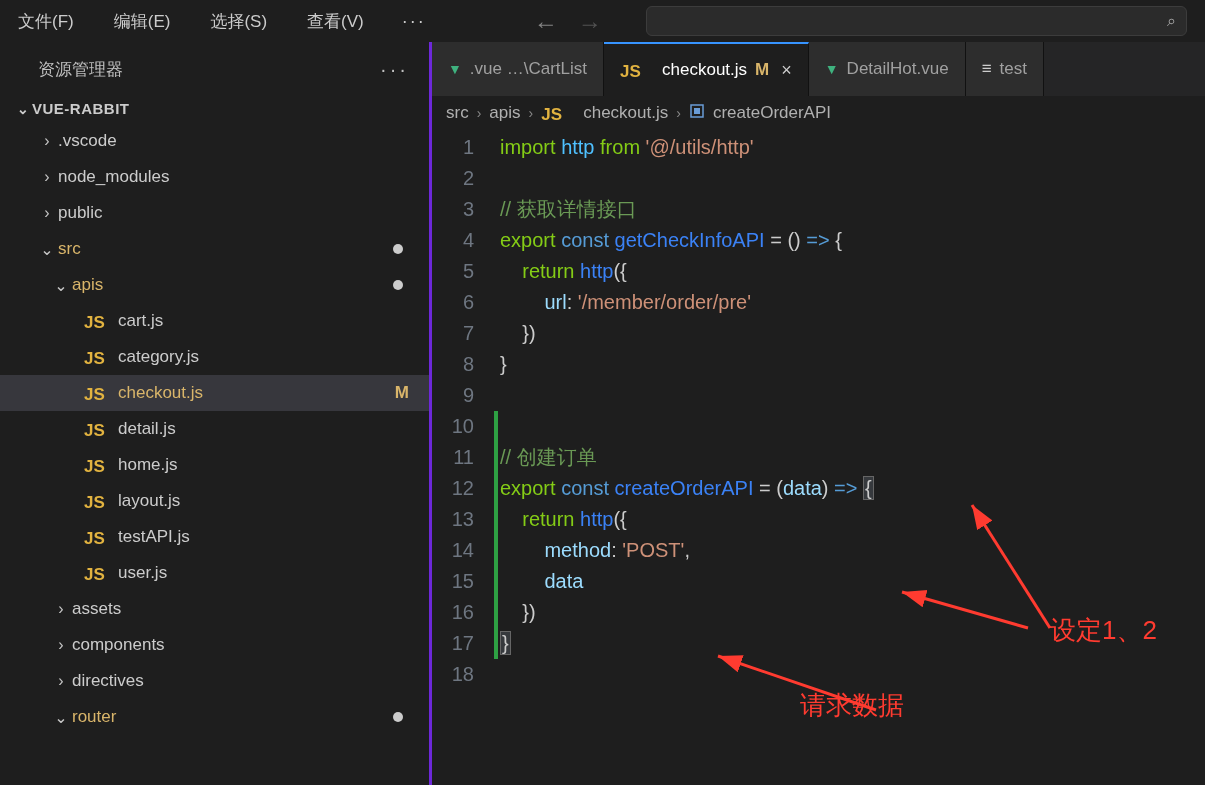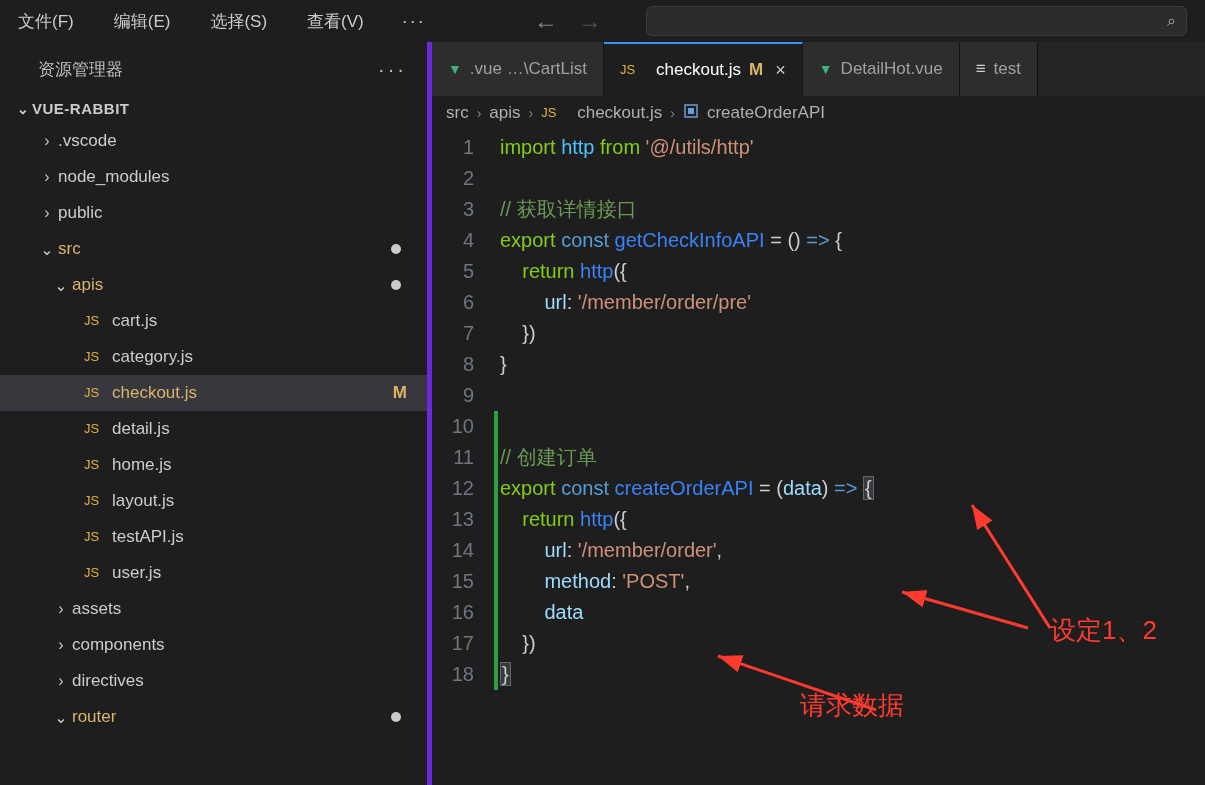--- a/index.html
+++ b/index.html
@@ -11,30 +11,30 @@
     .more-menu { padding:4px 8px; font-size:18px; letter-spacing:2px; }
     .nav-arrows { display:flex; align-items:center; gap:20px; margin-left:80px; }
     .nav-arrow { font-size:24px; color:#858585; cursor:pointer; }
     .nav-arrow.disabled { opacity:0.5; }
     .searchbar { flex:1; height:30px; margin-left:24px; margin-right:10px; background:#2b2b2b; border:1px solid #3c3c3c; border-radius:6px; display:flex; align-items:center; justify-content:flex-end; padding:0 10px; }
     .search-icon { font-size:16px; color:#aaa; }
 
     .main { flex:1; display:flex; min-height:0; }
 
     
-    .sidebar { width:432px; background:#1e1e1e; display:flex; flex-direction:column; border-right:5px solid #6d28d9; }
+    .sidebar { width:432px; background:#1e1e1e; display:flex; flex-direction:column; border-right:3px solid #6d28d9; }
     .side-header { height:54px; display:flex; align-items:center; justify-content:space-between; padding:0 20px 0 38px; font-size:17px; color:#bfbfbf; }
     .side-actions { font-size:20px; letter-spacing:3px; color:#bfbfbf; cursor:pointer; }
     .section-top { display:flex; align-items:center; padding:4px 0 4px 14px; font-size:15px; font-weight:700; letter-spacing:0.5px; color:#cccccc; }
     .chev { display:inline-block; width:18px; text-align:center; font-size:14px; }
     .tree { padding-top:2px; }
     .tree-item { display:flex; align-items:center; height:36px; font-size:17px; color:#cccccc; cursor:pointer; position:relative; }
     .tree-item.sel { background:#37373d; }
     .arrow-col { display:flex; justify-content:center; width:22px; color:#c5c5c5; font-size:16px; }
-    .js-badge { width:22px; height:16px; font-size:13px; font-weight:400; color:#e2b340; margin-right:6px; background:none; }
+    .js-badge { width:22px; height:16px; font-size:17px; font-weight:700; color:#e2b340; margin-right:12px; background:none; }
     .status-dot { position:absolute; right:26px; width:10px; height:10px; border-radius:50%; background:#cccccc; }
     .modified-M { position:absolute; right:20px; color:#d9b56a; font-weight:600; }
     .dim-label { color:#cccccc; }
     .mod-label { color:#d9b56a; }
     .pad-1{padding-left:36px}.pad-2{padding-left:50px}.pad-3{padding-left:62px}
 
     
     .editor-area { flex:1; display:flex; flex-direction:column; min-width:0; }
     .tabbar { height:54px; display:flex; background:#252526; }
     .tab { display:flex; align-items:center; padding:0 16px; gap:8px; font-size:17px; color:#a0a0a0; border-right:1px solid #111; background:#2d2d2d; cursor:pointer; white-space:nowrap; }
@@ -239,21 +239,20 @@
         <div class="code-line"><span class="tok-kw">export</span><span class="tok-decl"> const</span><span class="tok-fn"> getCheckInfoAPI</span><span class="tok-punc"> = () </span><span class="tok-decl">=&gt;</span><span class="tok-punc"> {</span></div>
         <div class="code-line"><span class="tok-kw">    return</span><span class="tok-fn"> http</span><span class="tok-punc">({</span></div>
         <div class="code-line"><span class="tok-prop">        url</span><span class="tok-punc">: </span><span class="tok-str">'/member/order/pre'</span></div>
         <div class="code-line"><span class="tok-punc">    })</span></div>
         <div class="code-line"><span class="tok-punc">}</span></div>
         <div class="code-line">&nbsp;</div>
         <div class="code-line diff-add">&nbsp;</div>
         <div class="code-line diff-add"><span class="tok-cmt">// 创建订单</span></div>
         <div class="code-line diff-add"><span class="tok-kw">export</span><span class="tok-decl"> const</span><span class="tok-fn"> createOrderAPI</span><span class="tok-punc"> = (</span><span class="tok-param">data</span><span class="tok-punc">) </span><span class="tok-decl">=&gt;</span><span class="tok-punc"> </span><span class="tok-punc brace-hl">{</span></div>
         <div class="code-line diff-add"><span class="tok-kw">    return</span><span class="tok-fn"> http</span><span class="tok-punc">({</span></div>
-        <div class="code-line diff-add"><span class="tok-prop">        url</span><span class="tok-punc">: </span><span class="tok-str">'/member/order'</span><span class="tok-punc">,</span></div>
         <div class="code-line diff-add"><span class="tok-prop">        method</span><span class="tok-punc">: </span><span class="tok-str">'POST'</span><span class="tok-punc">,</span></div>
         <div class="code-line diff-add"><span class="tok-prop">        data</span></div>
         <div class="code-line diff-add"><span class="tok-punc">    })</span></div>
         <div class="code-line diff-add"><span class="tok-punc brace-hl">}</span></div>
 
         <div class="anno-layer">
           <svg width="100%" height="100%" style="position:absolute;inset:0">
             <defs>
                 <marker id="ah" markerWidth="10" markerHeight="10" refX="8" refY="3" orient="auto">
                   <path d="M0,0 L8,3 L0,6 Z" fill="#ff3b30"></path>

